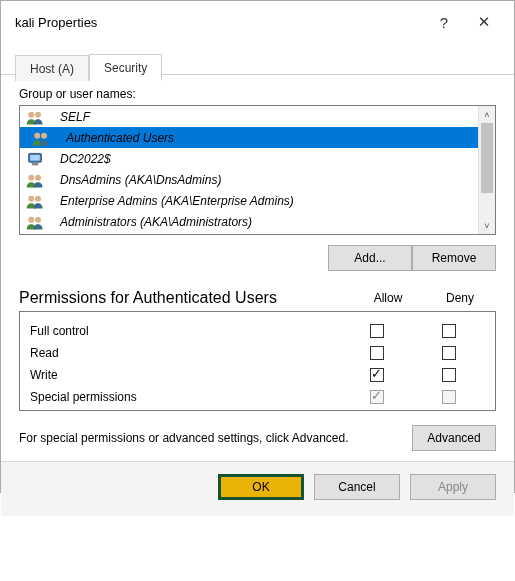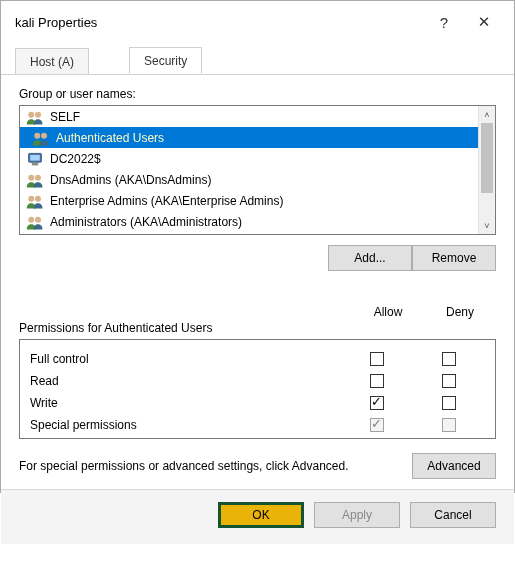--- a/index.html
+++ b/index.html
@@ -46,28 +46,27 @@
     gap: 0;
   }
   .tab {
     padding: 6px 14px 5px 14px;
     font-size: 12px;
     color: #333;
     background: #f2f2f2;
     border: 1px solid #d0d0d0;
     border-bottom: none;
     position: relative;
-    top: 0;
+    top: 7px;
     cursor: default;
   }
   .tab.active {
     background: #fff;
     border-bottom: 1px solid #fff;
     z-index: 2;
-    margin-left: 40px;
   }
   .tab.inactive {
     background: #f5f5f5;
   }
   .body {
     flex: 1;
     padding: 12px 18px 10px 18px;
     border-top: none;
   }
   .section-label {
@@ -83,27 +82,28 @@
   .listbox {
     flex: 1;
     overflow: hidden;
     background: #fff;
   }
   .list-row {
     display: flex;
     align-items: center;
     height: 21px;
     padding: 0 6px;
-    gap: 6px;
+    gap: 16px;
     font-size: 12px;
     white-space: nowrap;
+    font-style: italic;
   }
   .list-row.selected {
     background: #0078d7;
-    color: #fef9c3;
+    color: #000000;
     padding-left: 12px;
   }
   .scrollbar {
     width: 17px;
     background: #f0f0f0;
     border-left: 1px solid #e2e2e2;
     display: flex;
     flex-direction: column;
   }
   .scroll-arrow {
@@ -145,21 +145,21 @@
   }
   .btn.disabled {
     color: #888;
   }
   .perm-header {
     display: flex;
     align-items: center;
     margin-top: 18px;
     margin-bottom: 4px;
   }
-  .perm-header .label { flex: 1; font-size: 12px; margin-top: 32px; }
+  .perm-header .label { flex: 1; font-size: 16px; }
   .perm-header .col {
     width: 72px;
     text-align: center;
     font-size: 12px;
   }
   .perm-box {
     border: 1px solid #7a7a7a;
     padding: 8px 10px 2px 10px;
   }
   .perm-row {
@@ -344,17 +344,17 @@
 
     <div class="advanced-row">
       <div class="text">For special permissions or advanced settings, click Advanced.</div>
       <div class="btn">Advanced</div>
     </div>
 
   </div>
 
   <div class="footer">
     <div class="btn default">OK</div>
+    <div class="btn">Cancel</div>
     <div class="btn disabled">Apply</div>
-    <div class="btn">Cancel</div>
   </div>
 
 </div>
 
 </body></html>

